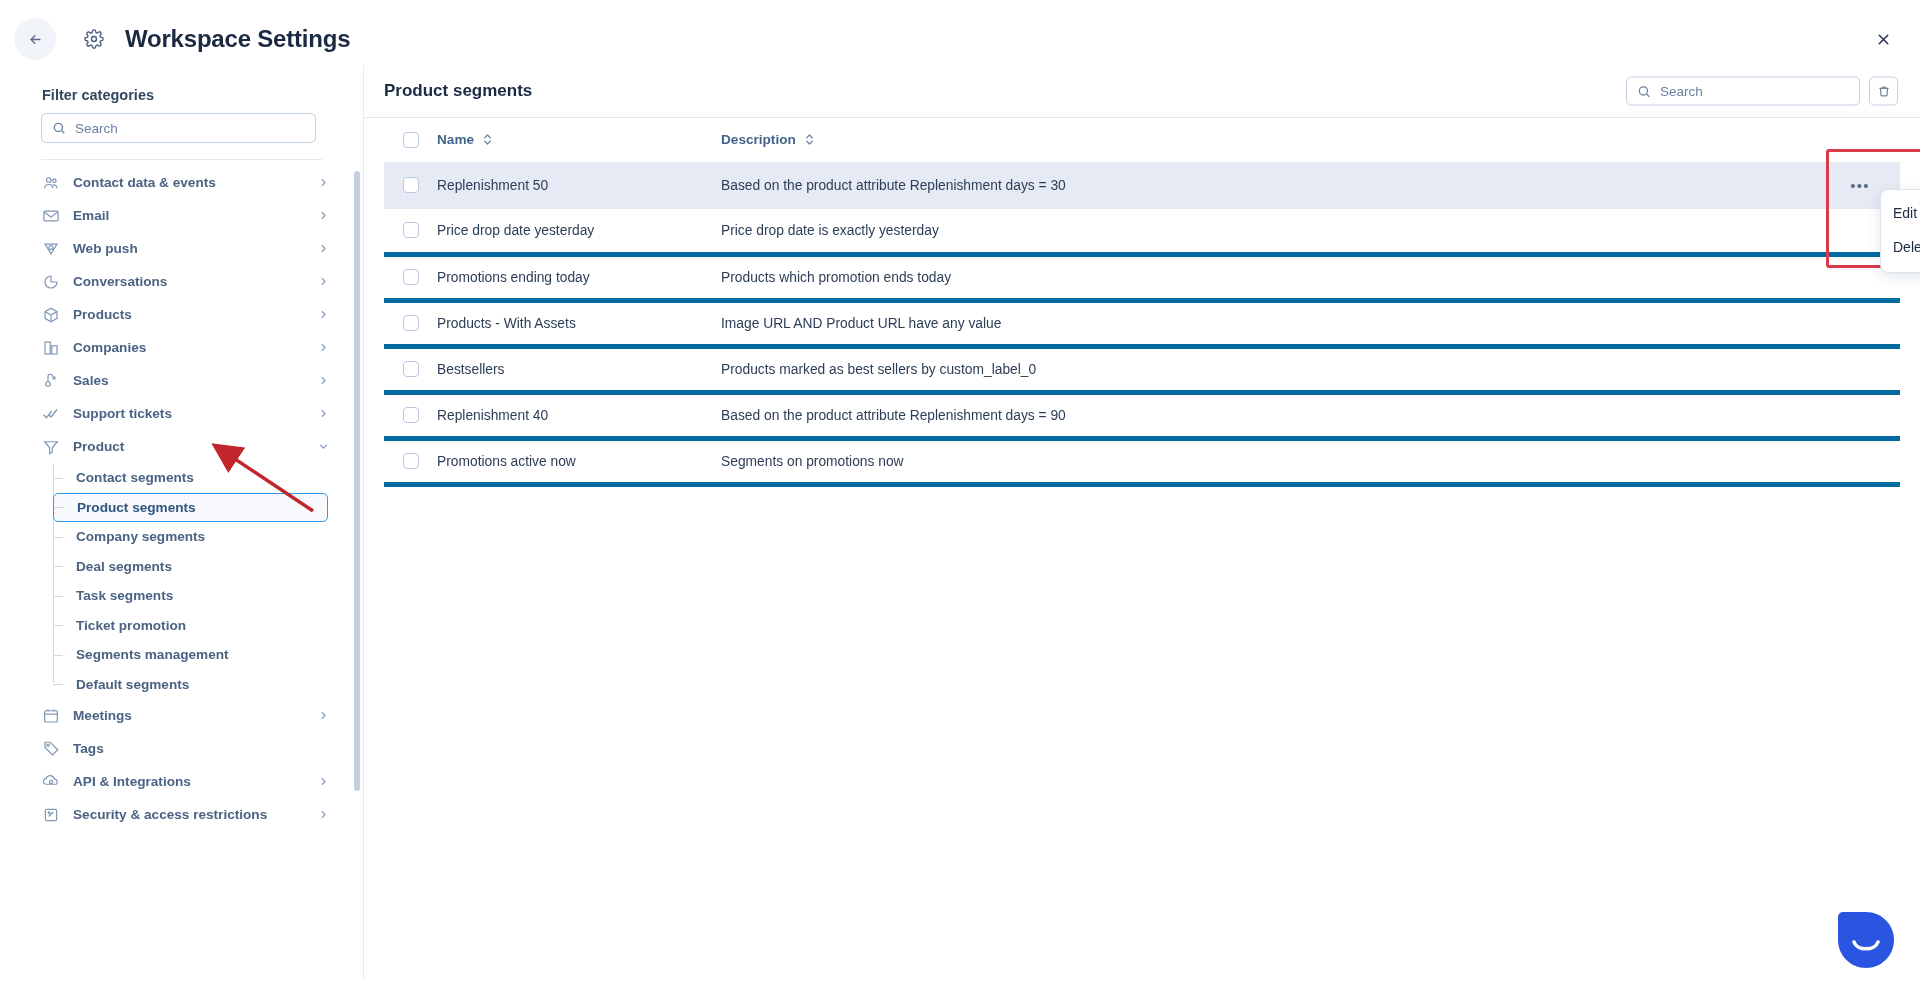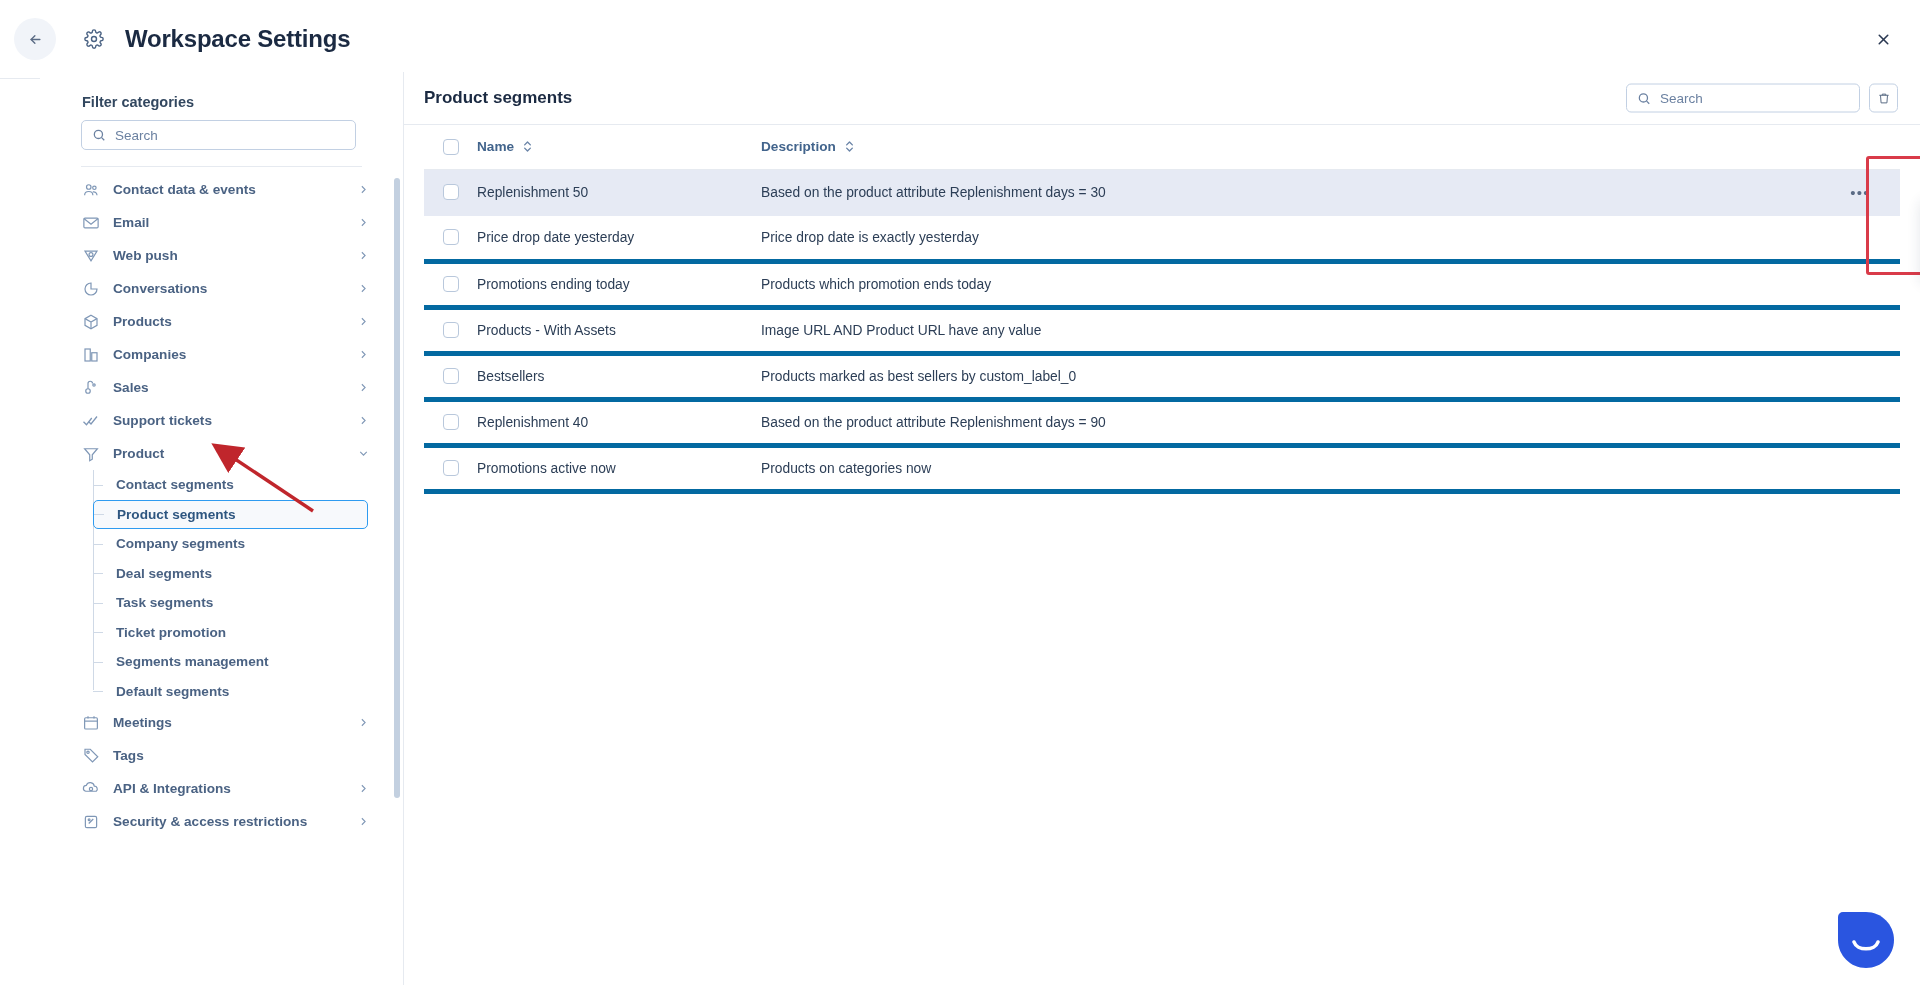--- a/index.html
+++ b/index.html
@@ -38,24 +38,23 @@
   }
   .close-btn {
     position: absolute; right: 23px; top: 50%; transform: translateY(-50%);
     width: 28px; height: 28px; border: none; background: transparent;
     cursor: pointer; color: #2b3952;
     display: flex; align-items: center; justify-content: center;
   }
 
   
   .body-area {
-    position: absolute; top: 72px; left: 0;
+    position: absolute; top: 65px; left: 0;
     width: 1920px; height: 913px;
     display: flex;
-    padding-left: 40px;
   }
 
   
   .sidebar {
     width: 364px; height: 913px;
     background: #fff;
     border-right: 1px solid #e6eaf0;
     position: relative;
     overflow: hidden;
   }
@@ -639,21 +638,21 @@
             <td>Replenishment 40</td>
             <td>Based on the product attribute Replenishment days = 90</td>
             <td></td>
           </tr>
 
           <tr>
             <td>
                 <span class="cbx"></span>
               </td>
             <td>Promotions active now</td>
-            <td>Products on categories now</td>
+            <td>Segments on promotions now</td>
             <td></td>
           </tr>
 
         </tbody>
       </table>
     </div>
 
     <div class="ctx-menu">
       <div class="ctx-item">Edit</div>
       <div class="ctx-item">Delete</div>

